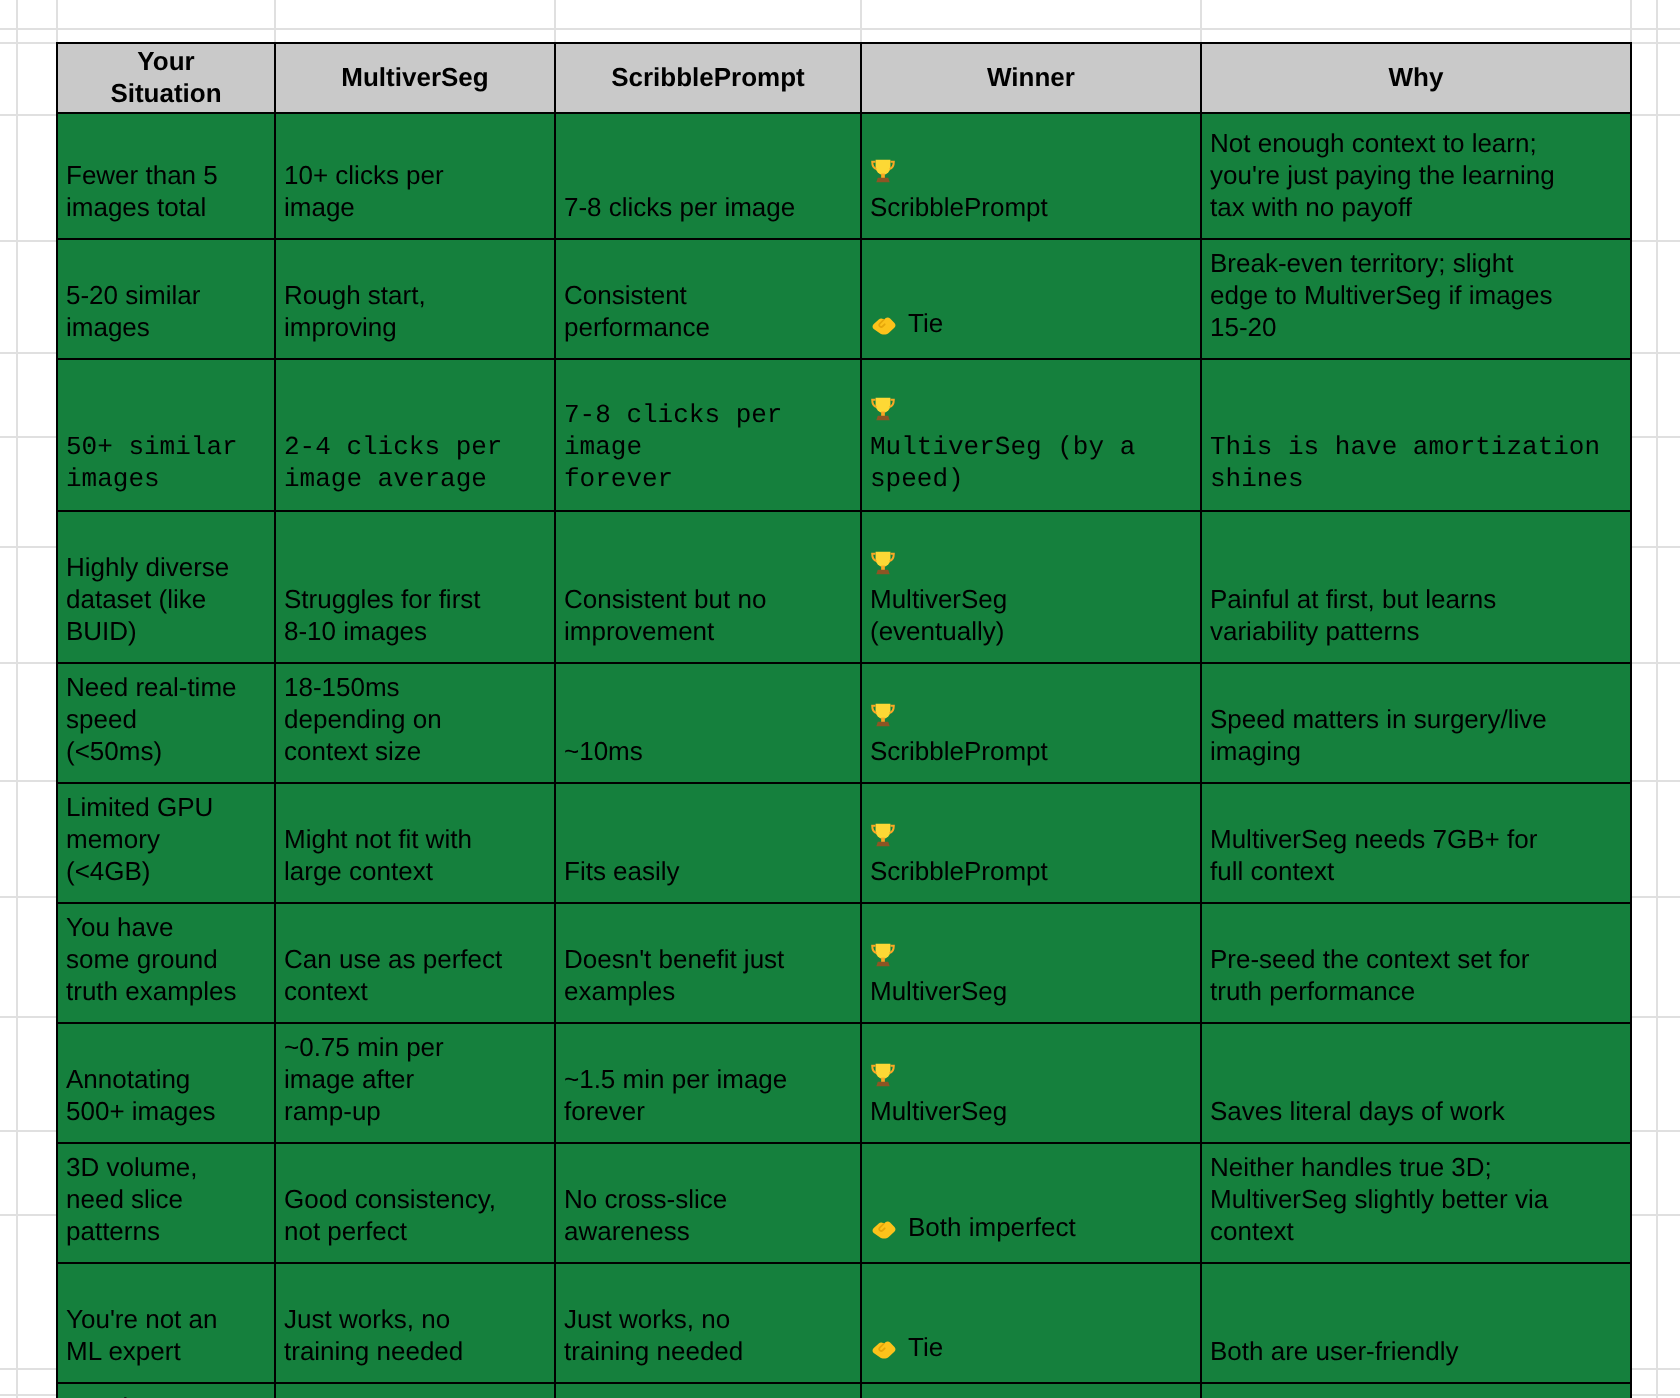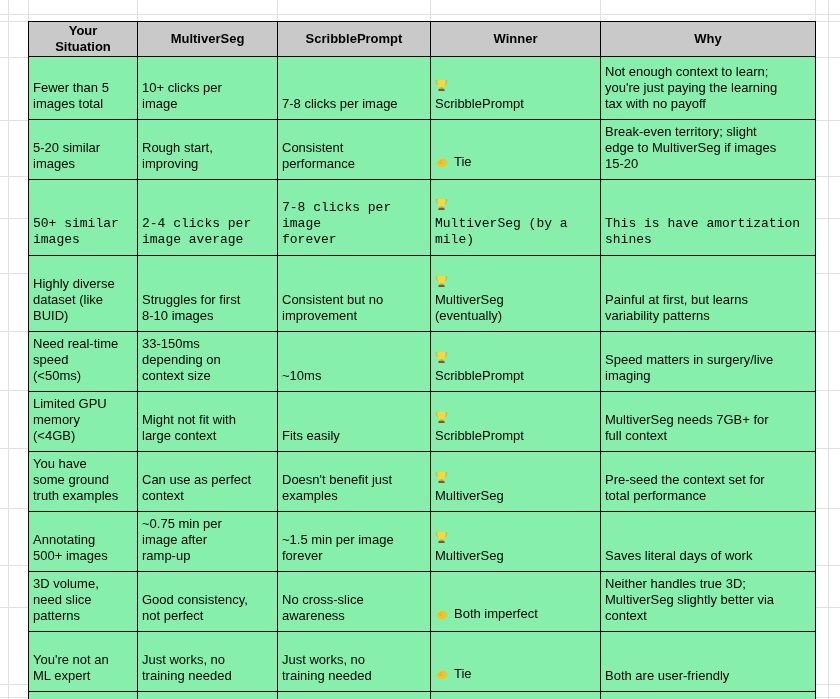--- a/index.html
+++ b/index.html
@@ -25,21 +25,21 @@
   .cmp th{
     background:#c9c9c9;
     font-weight:bold;
     text-align:center;
     vertical-align:middle;
     line-height:16px;
     padding:1px 2px;
     color:#000;
   }
   .cmp td{
-    background:#86efac;
+    background:#15803d;
     text-align:left;
     vertical-align:bottom;
     line-height:16px;
     padding:2px 4px 7px 4px;
     color:#000;
   }
   thead tr{height:24px;}
   tbody tr:nth-child(1){height:63px;}
   tbody tr:nth-child(2){height:56px;}
   tbody tr:nth-child(3){height:42px;font-family:Liberation Mono, monospace;}
@@ -149,21 +149,21 @@
     <td>7-8 clicks per image
 forever</td>
     <td>
       <span class="w-icon"><svg width="13" height="13" viewBox="0 0 14 14">
         <path d="M3 1h8v4a4 4 0 0 1-8 0z" fill="#FDD835"></path>
         <path d="M3 2H1.2c0 2.3 1 3.6 2.3 3.9M11 2h1.8c0 2.3-1 3.6-2.3 3.9" stroke="#F9A825" stroke-width="1.1" fill="none"></path>
         <rect x="6" y="8.4" width="2" height="2.4" fill="#F9A825"></rect>
         <path d="M4.2 10.6h5.6l.8 2.4H3.4z" fill="#8D5524"></path>
       </svg></span>
       <span>MultiverSeg (by a
-mile)</span>
+speed)</span>
     </td>
     <td>This is have amortization
 shines</td>
   </tr>
 
   <tr>
     <td>Highly diverse
 dataset (like
 BUID)</td>
     <td>Struggles for first
@@ -181,21 +181,21 @@
 (eventually)</span>
     </td>
     <td>Painful at first, but learns
 variability patterns</td>
   </tr>
 
   <tr>
     <td>Need real-time
 speed
 (&lt;50ms)</td>
-    <td>33-150ms
+    <td>18-150ms
 depending on
 context size</td>
     <td>~10ms</td>
     <td>
       <span class="w-icon"><svg width="13" height="13" viewBox="0 0 14 14">
         <path d="M3 1h8v4a4 4 0 0 1-8 0z" fill="#FDD835"></path>
         <path d="M3 2H1.2c0 2.3 1 3.6 2.3 3.9M11 2h1.8c0 2.3-1 3.6-2.3 3.9" stroke="#F9A825" stroke-width="1.1" fill="none"></path>
         <rect x="6" y="8.4" width="2" height="2.4" fill="#F9A825"></rect>
         <path d="M4.2 10.6h5.6l.8 2.4H3.4z" fill="#8D5524"></path>
       </svg></span>
@@ -236,21 +236,21 @@
     <td>
       <span class="w-icon"><svg width="13" height="13" viewBox="0 0 14 14">
         <path d="M3 1h8v4a4 4 0 0 1-8 0z" fill="#FDD835"></path>
         <path d="M3 2H1.2c0 2.3 1 3.6 2.3 3.9M11 2h1.8c0 2.3-1 3.6-2.3 3.9" stroke="#F9A825" stroke-width="1.1" fill="none"></path>
         <rect x="6" y="8.4" width="2" height="2.4" fill="#F9A825"></rect>
         <path d="M4.2 10.6h5.6l.8 2.4H3.4z" fill="#8D5524"></path>
       </svg></span>
       <span>MultiverSeg</span>
     </td>
     <td>Pre-seed the context set for
-total performance</td>
+truth performance</td>
   </tr>
 
   <tr>
     <td>Annotating
 500+ images</td>
     <td>~0.75 min per
 image after
 ramp-up</td>
     <td>~1.5 min per image
 forever</td>

